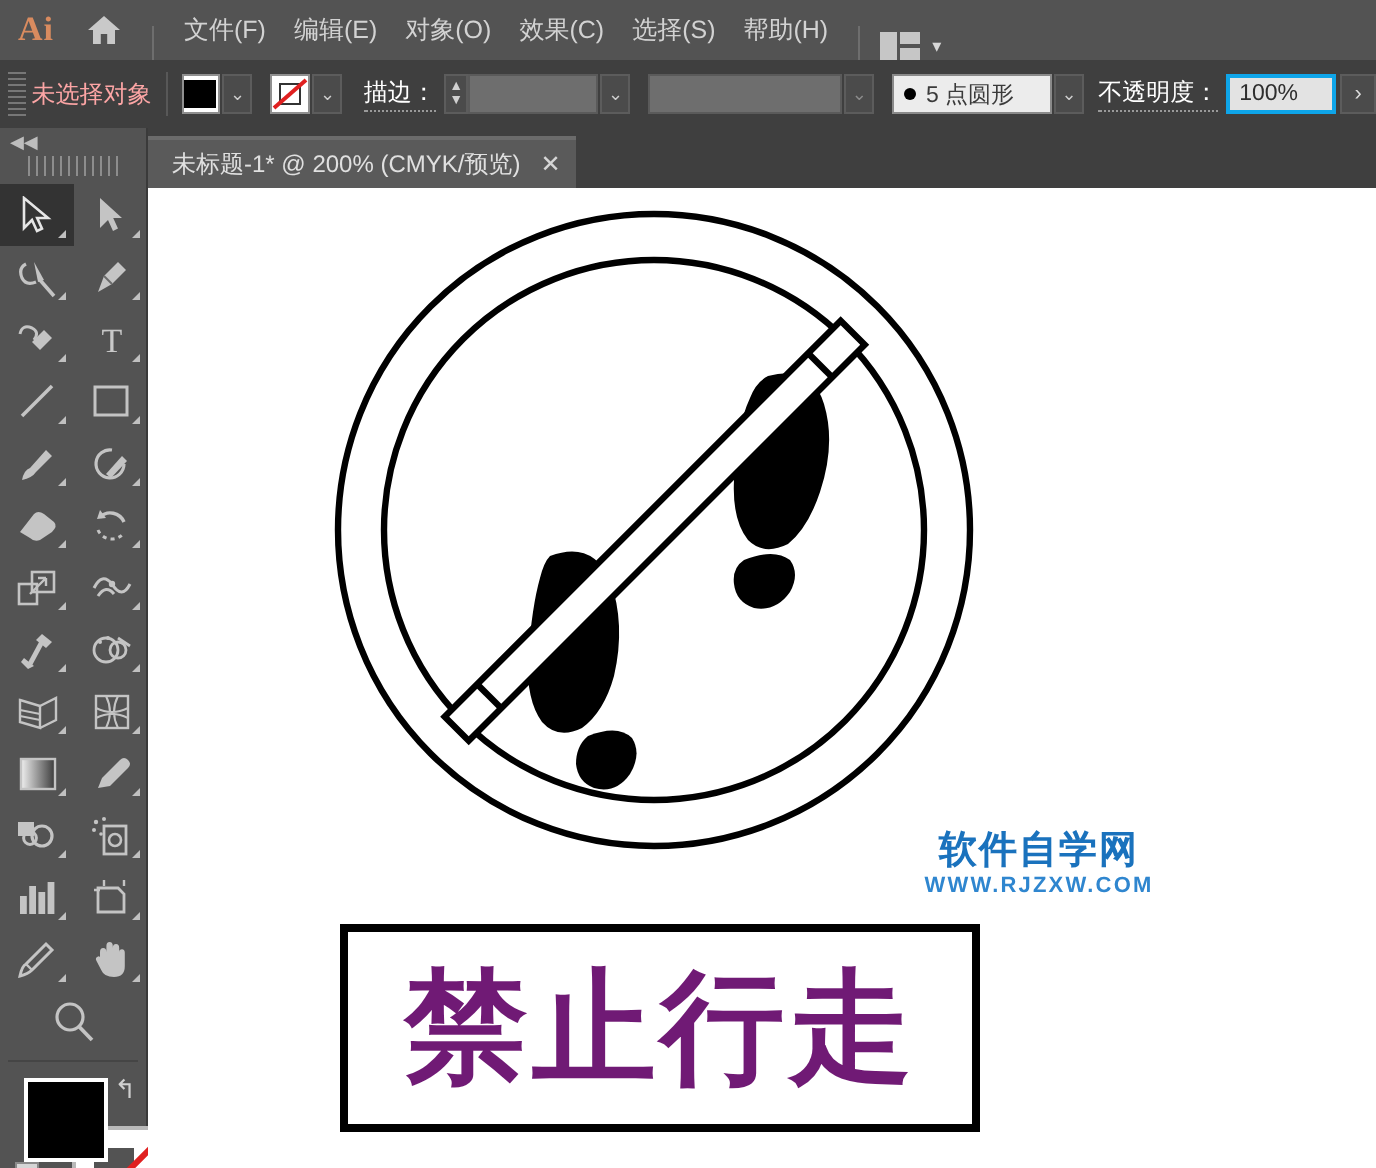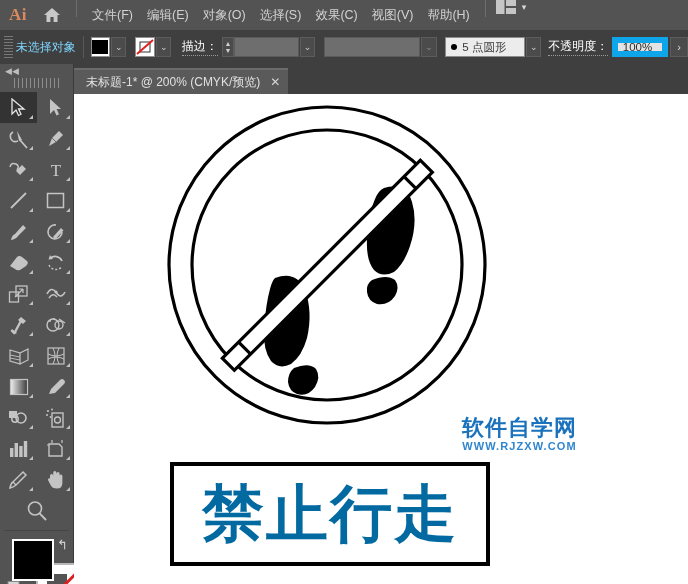--- a/index.html
+++ b/index.html
@@ -7,21 +7,21 @@
     width:688px;height:584px;overflow:hidden;
     background:#535353;
     font-family:"Liberation Sans","DejaVu Sans",sans-serif;
     -webkit-font-smoothing:antialiased;
   }
   #app{position:relative;width:688px;height:584px;}
 
   
   .menubar{
     position:absolute;left:0;top:0;width:688px;height:30px;
-    background:#535353;display:flex;align-items:flex-start;
+    background:#535353;display:flex;align-items:flex-end;
   }
   .ai-logo{
     width:36px;height:30px;display:flex;align-items:center;justify-content:center;
     color:#d98b5f;font-size:17px;font-weight:bold;letter-spacing:0.5px;
     font-family:"Liberation Serif","DejaVu Serif",serif;
   }
   .home-btn{
     width:32px;height:30px;display:flex;align-items:center;justify-content:center;
   }
   .menu-sep{width:1px;height:17px;background:#6e6e6e;margin:0 8px;}
@@ -36,21 +36,21 @@
   
   .ctrlbar{
     position:absolute;left:0;top:30px;width:688px;height:34px;
     background:#3f3f3f;border-bottom:1px solid #2b2b2b;
     display:flex;align-items:center;
   }
   .gripper{
     width:10px;height:22px;margin:0 3px 0 4px;
     background:repeating-linear-gradient(to bottom,#777 0 1px,#3f3f3f 1px 3px);
   }
-  .ctrl-label{color:#7dd3fc;font-size:12px;white-space:nowrap;}
+  .ctrl-label{color:#fca5a5;font-size:12px;white-space:nowrap;}
   .ctrl-sep{width:1px;height:22px;background:#585858;margin:0 7px;}
   .swatch-box{
     width:22px;height:20px;border:1px solid #909090;background:#fff;box-sizing:border-box;
     display:flex;align-items:center;justify-content:center;
   }
   .swatch-fill{width:16px;height:14px;background:#000;}
   .dd-btn{
     width:17px;height:20px;background:#4b4b4b;border:1px solid #5c5c5c;
     display:flex;align-items:center;justify-content:center;margin-left:1px;box-sizing:border-box;
   }
@@ -67,21 +67,21 @@
     height:20px;background:#6e6e6e;border:1px solid #5a5a5a;box-sizing:border-box;
   }
   .fld.wide{width:74px;}
   .fld.wide2{width:110px;}
   .brush-fld{
     width:90px;height:20px;background:#ececec;border:1px solid #8a8a8a;box-sizing:border-box;
     display:flex;align-items:center;gap:5px;padding-left:5px;color:#3a3a3a;font-size:11.5px;
   }
   .dot{width:6px;height:6px;border-radius:50%;background:#000;}
   .opac-fld{
-    width:62px;height:20px;background:#e3e3e3;border:6px solid #0ea5e9;box-sizing:border-box;
+    width:62px;height:20px;background:#e3e3e3;border:2px solid #0ea5e9;box-sizing:border-box;
     display:flex;align-items:center;padding-left:5px;color:#2e2e2e;font-size:11.5px;
   }
   .arrow-btn{
     width:20px;height:20px;background:#4b4b4b;border:1px solid #5c5c5c;box-sizing:border-box;
     display:flex;align-items:center;justify-content:center;color:#ddd;font-size:11px;margin-left:2px;
   }
 
   
   .tabbar{
     position:absolute;left:74px;top:64px;width:614px;height:30px;background:#3f3f3f;
@@ -142,28 +142,28 @@
     position:absolute;left:74px;top:94px;width:614px;height:490px;background:#ffffff;overflow:hidden;
   }
   .artwork{position:absolute;left:88px;top:6px;width:330px;height:330px;}
   .textbox-art{
     position:absolute;left:96px;top:368px;width:320px;height:104px;
     border:4px solid #000;box-sizing:border-box;background:#fff;
     display:flex;align-items:center;justify-content:center;
   }
   .textbox-art span{
     font-family:"DejaVu Sans","Liberation Sans",sans-serif;
-    font-size:62px;font-weight:bold;color:#0369a1;letter-spacing:2px;line-height:1;
+    font-size:62px;font-weight:bold;color:#701a75;letter-spacing:2px;line-height:1;
   }
   .watermark{
     position:absolute;left:363px;top:322px;width:165px;text-align:center;
   }
   .wm-cn{
     font-family:"DejaVu Sans","Liberation Sans",sans-serif;
-    font-size:22px;font-weight:bold;color:#1a72bd;letter-spacing:1px;line-height:1.05;
+    font-size:19px;font-weight:bold;color:#1a72bd;letter-spacing:1px;line-height:1.05;
   }
   .wm-en{
     font-family:"Liberation Sans",sans-serif;font-size:11px;font-weight:bold;
     color:#2f86cf;letter-spacing:1.1px;margin-top:1px;
   }
 </style>
 </head>
 <body>
 
 <div id="app">
@@ -173,23 +173,22 @@
     <div class="home-btn">
       <svg width="18" height="16" viewBox="0 0 18 16">
           <path d="M9 1 L17 8 L14.5 8 L14.5 15 L10.6 15 L10.6 10 L7.4 10 L7.4 15 L3.5 15 L3.5 8 L1 8 Z" fill="#c9c9c9"></path>
         </svg>
     </div>
     <div class="menu-sep"></div>
     <div class="menu-items">
       <div class="menu-item">文件(F)</div>
       <div class="menu-item">编辑(E)</div>
       <div class="menu-item">对象(O)</div>
+      <div class="menu-item">效果(C)</div>
       <div class="menu-item">选择(S)</div>
-      <div class="menu-item">效果(C)</div>
-      <div class="menu-item">视图(V)</div>
       <div class="menu-item">帮助(H)</div>
     </div>
     <div class="menu-sep"></div>
     <div class="arrange-wrap">
       <div class="arrange-ic">
         <svg width="20" height="14" viewBox="0 0 20 14">
           <rect x="0" y="0" width="8.5" height="14" fill="#c6c6c6"></rect>
           <rect x="10" y="0" width="10" height="6" fill="#c6c6c6"></rect>
           <rect x="10" y="8" width="10" height="6" fill="#c6c6c6"></rect>
         </svg>

